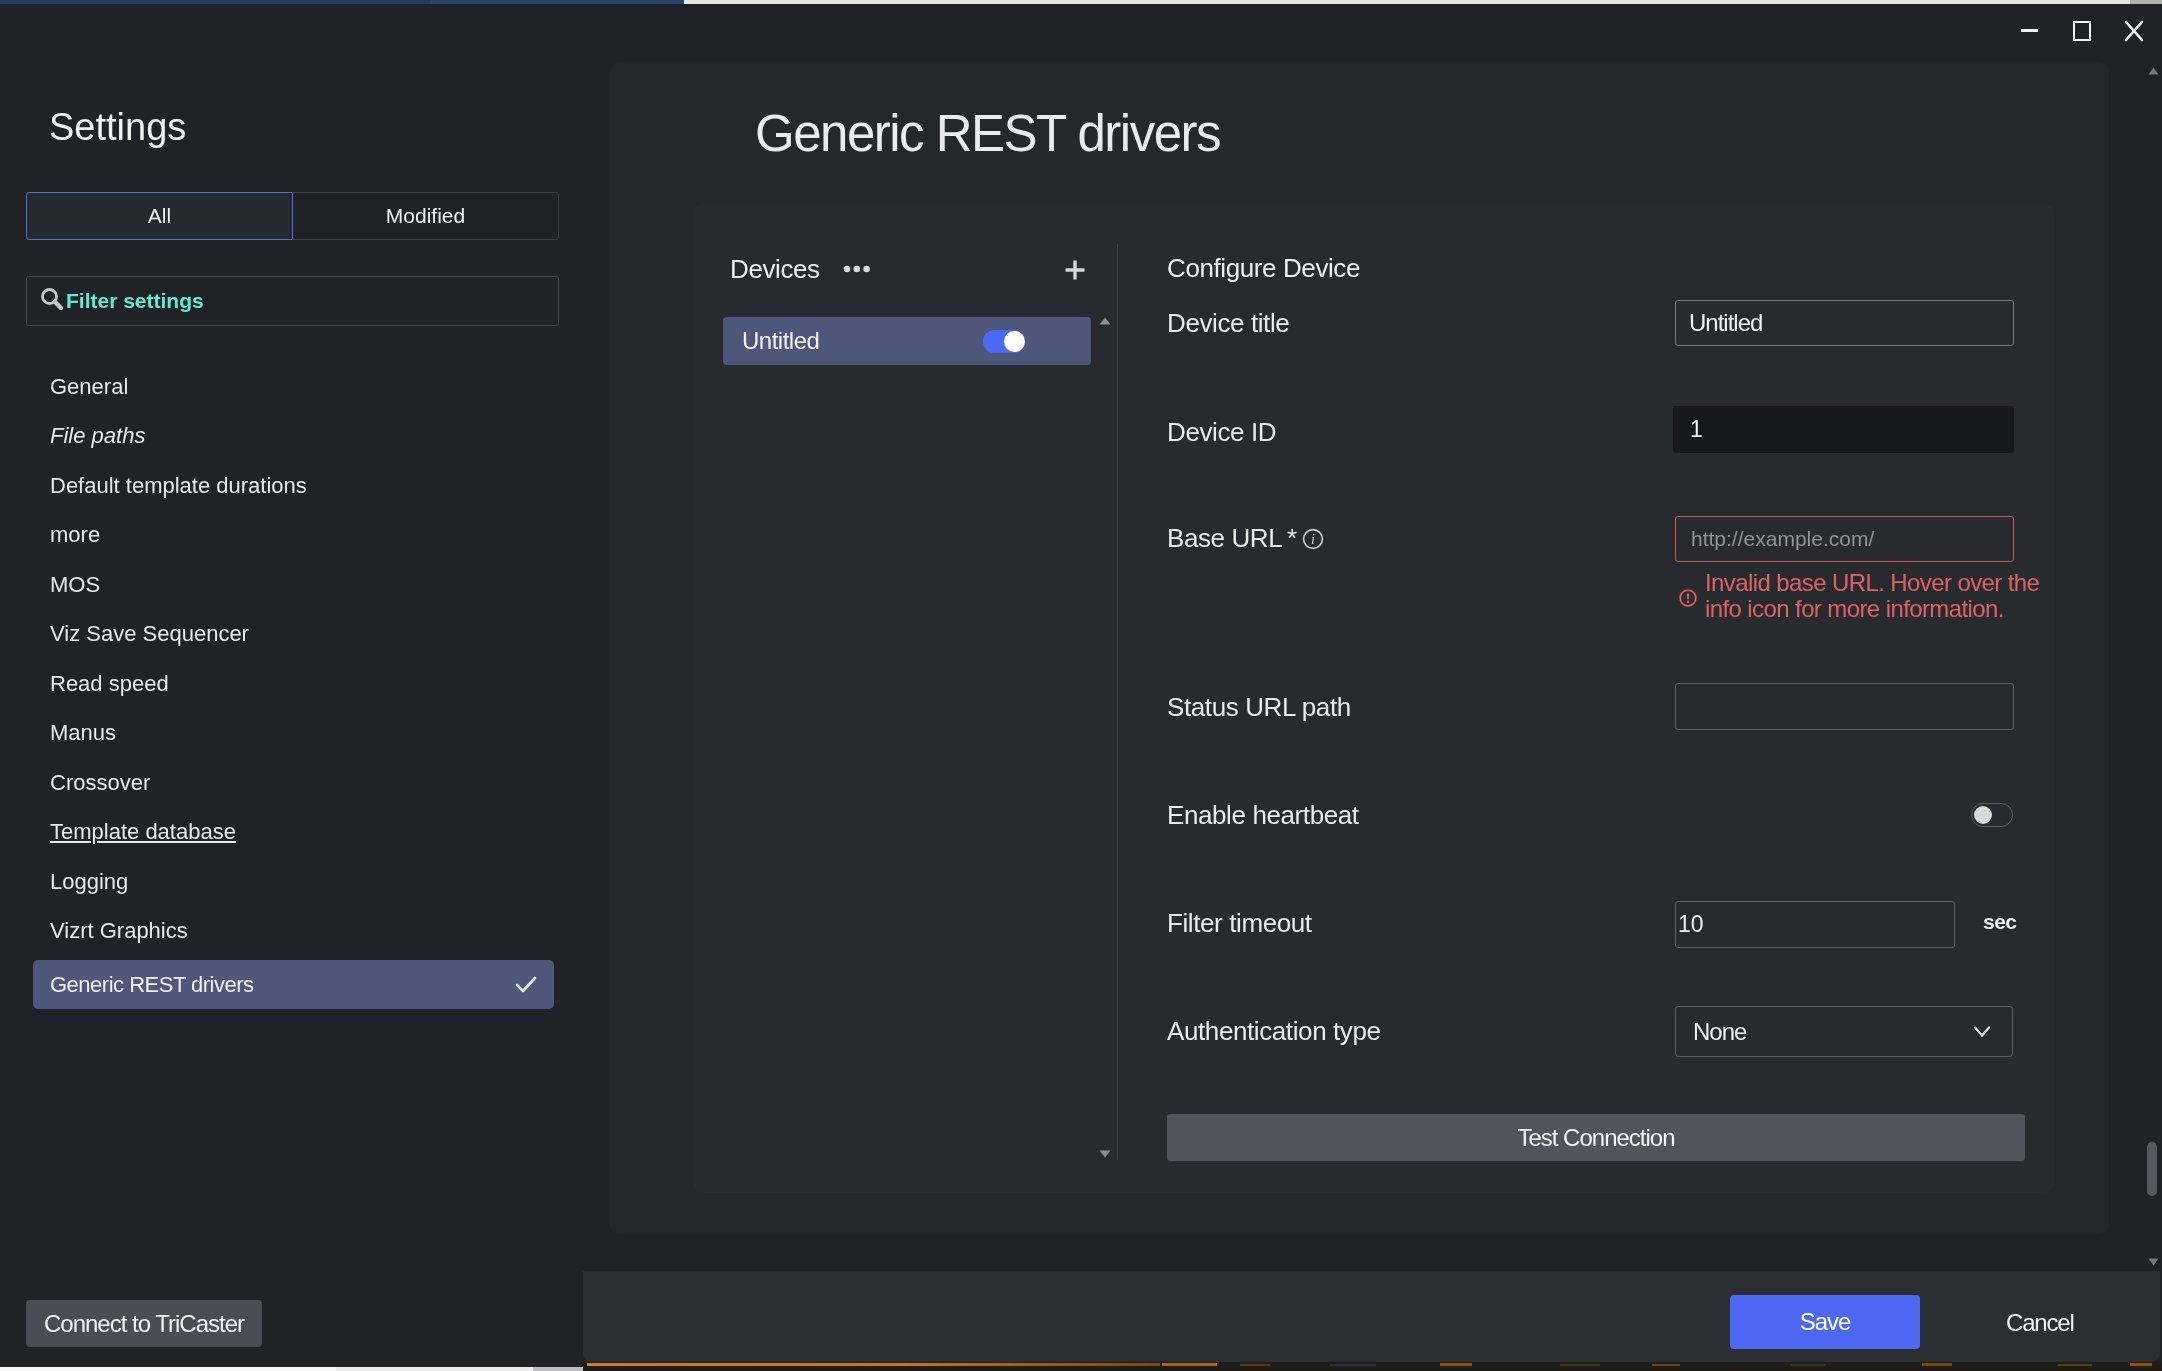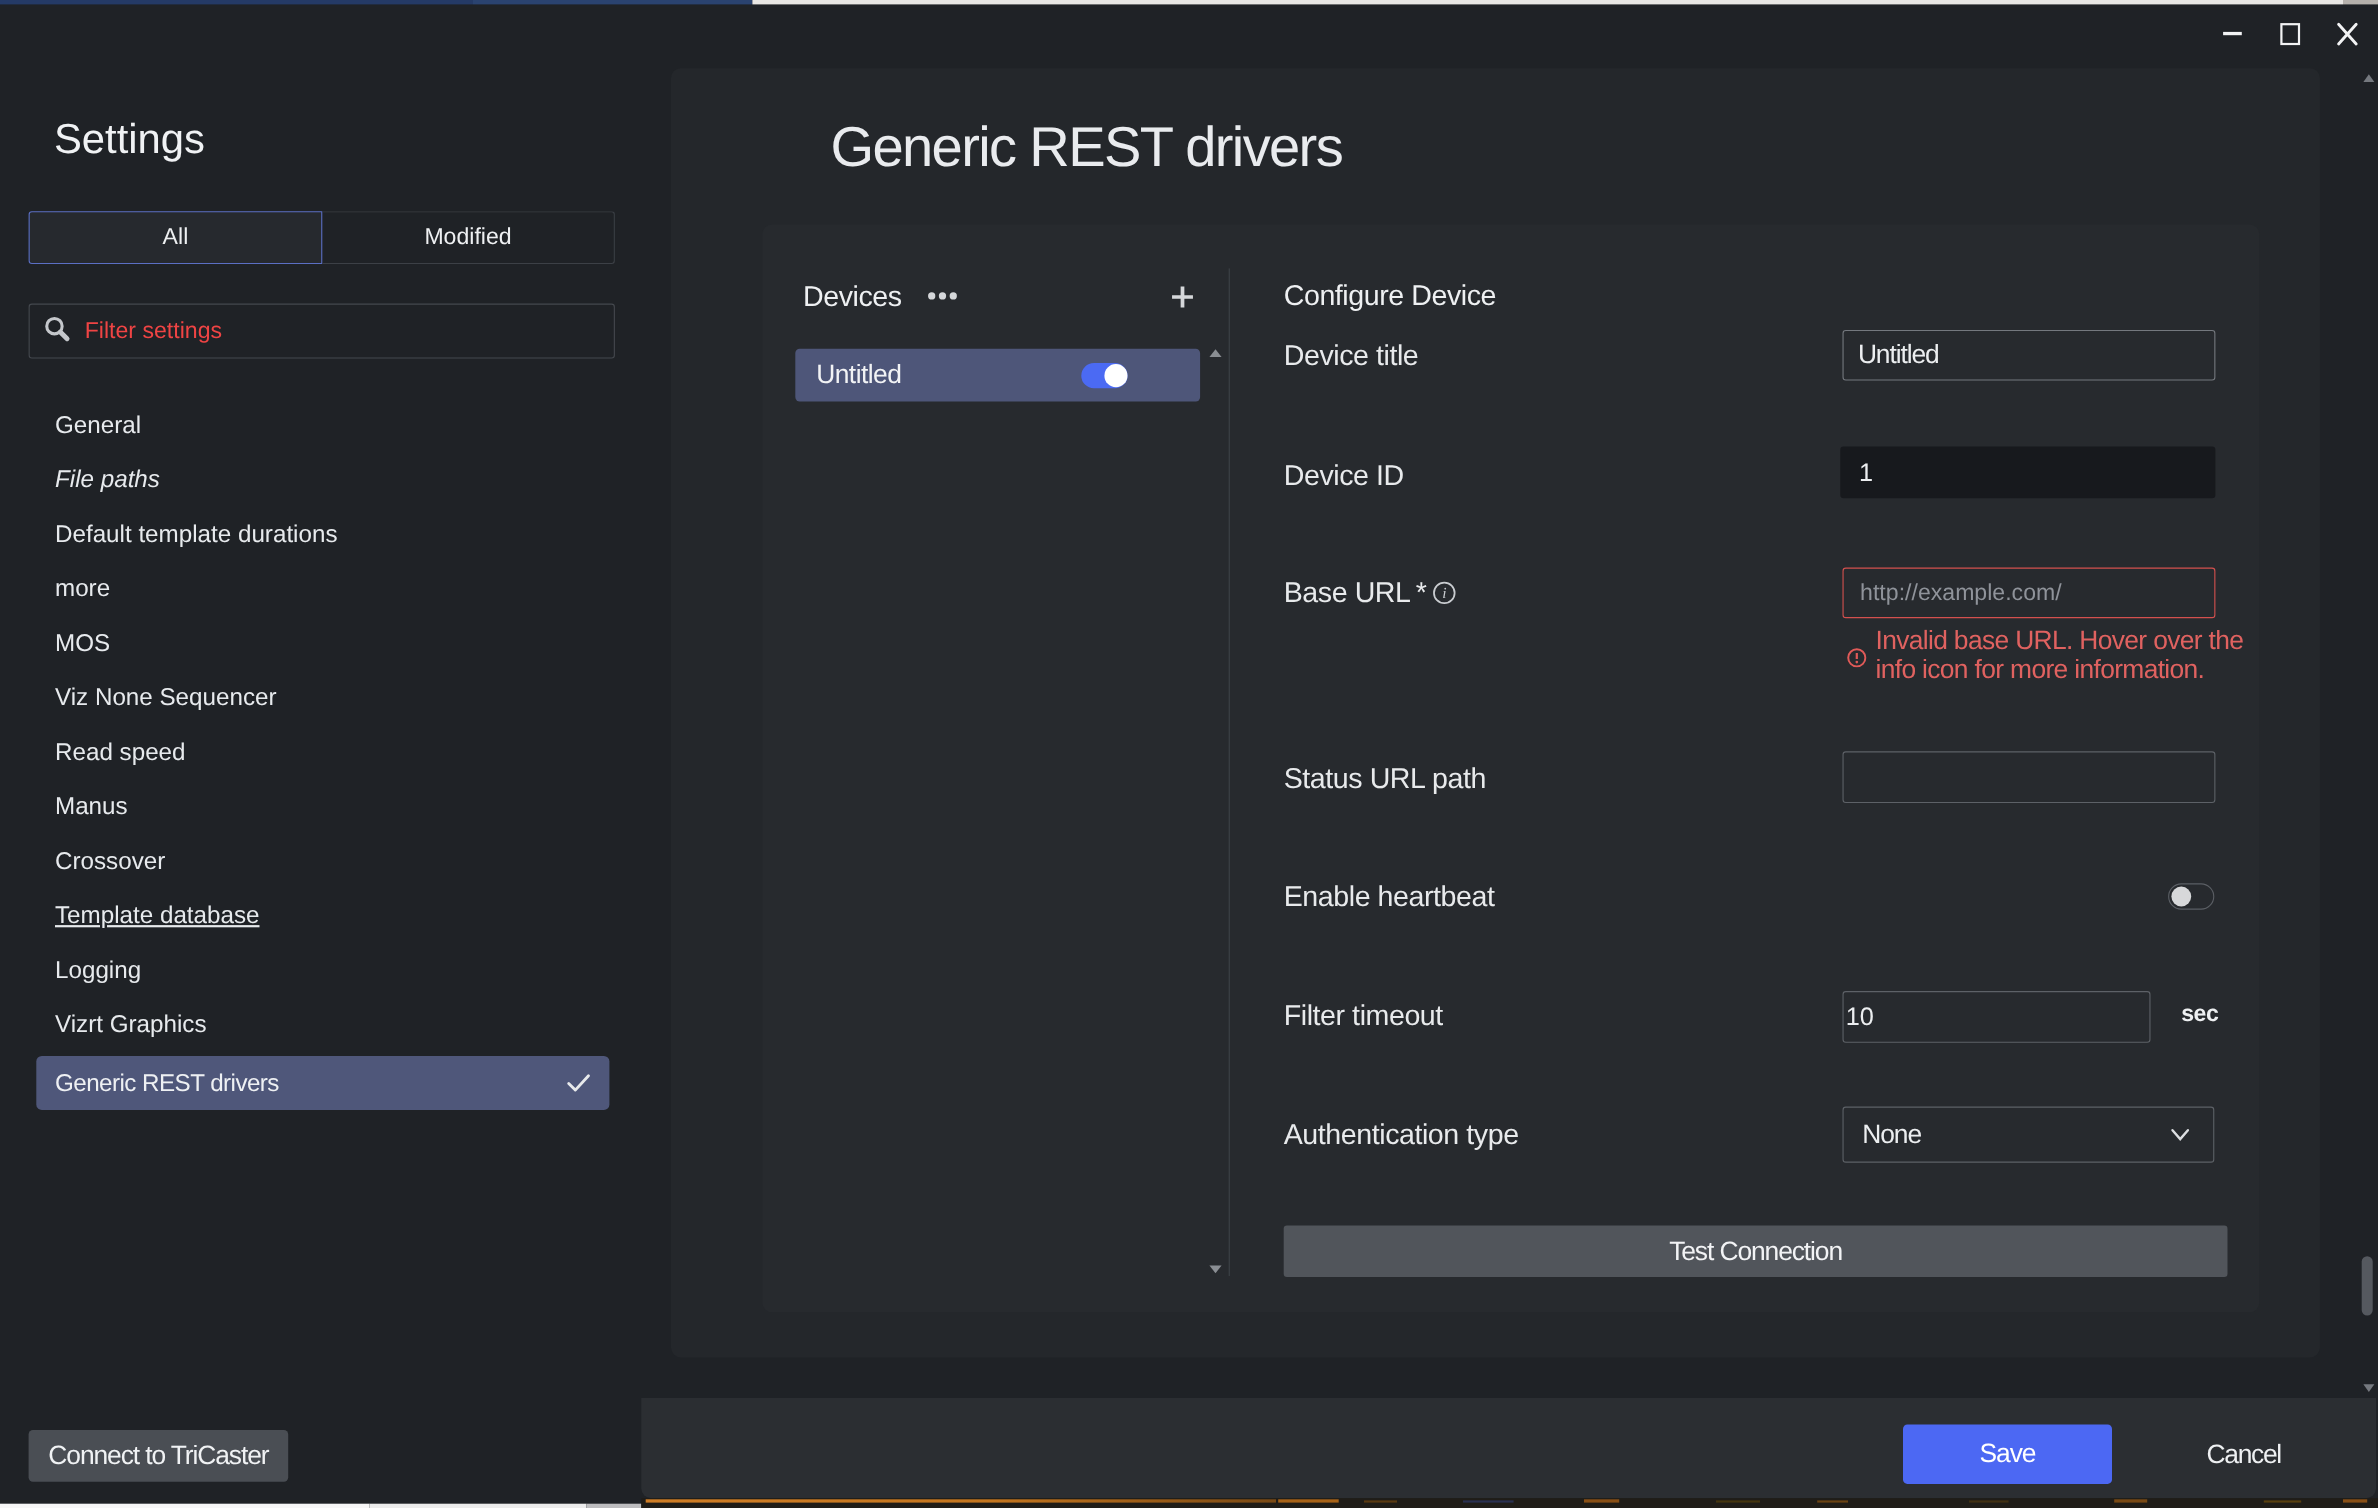--- a/index.html
+++ b/index.html
@@ -25,30 +25,30 @@
   <div class="abs" style="left:49px;top:102px;font-size:38px;color:#f0f2f4;">Settings</div>
 
   <div class="abs" style="left:26px;top:188px;width:267px;height:48px;background:#26292e;border:1px solid #5b6fc4;border-radius:3px 0 0 3px;color:#eef0f2;font-size:21px;display:flex;align-items:center;justify-content:center;">All</div>
   <div class="abs" style="left:293px;top:188px;width:266px;height:48px;border:1px solid #3c4046;border-left:none;border-radius:0 3px 3px 0;color:#eef0f2;font-size:21px;display:flex;align-items:center;justify-content:center;">Modified</div>
 
   <div class="abs" style="left:26px;top:272px;width:533px;height:50px;border:1px solid #44484e;border-radius:3px;display:flex;align-items:center;">
     <svg style="margin-left:13px;margin-top:-2px;" width="26" height="26" viewBox="0 0 26 26">
       <circle cx="9.5" cy="9.5" r="7" fill="none" stroke="#c4c7cb" stroke-width="2.8"></circle>
       <path d="M14.8 14.8 L21 21" stroke="#c4c7cb" stroke-width="4.4" stroke-linecap="round"></path>
     </svg>
-    <span style="margin-left:11px;color:#ef4444;font-size:21px;">Filter settings</span>
+    <span style="color:#5eead4;font-size:21px;font-weight:bold;">Filter settings</span>
   </div>
 
   <div id="nav">
       <div class="abs" style="left: 50px; top: 369.5px; font-size: 22px; color: rgb(231, 234, 237);">General</div>
       <div class="abs" style="left: 50px; top: 419px; font-size: 22px; color: rgb(231, 234, 237); font-style: italic;">File paths</div>
       <div class="abs" style="left: 50px; top: 468.5px; font-size: 22px; color: rgb(231, 234, 237);">Default template durations</div>
       <div class="abs" style="left: 50px; top: 518px; font-size: 22px; color: rgb(231, 234, 237);">more</div>
       <div class="abs" style="left: 50px; top: 567.5px; font-size: 22px; color: rgb(231, 234, 237);">MOS</div>
-      <div class="abs" style="left: 50px; top: 617px; font-size: 22px; color: rgb(231, 234, 237);">Viz None Sequencer</div>
+      <div class="abs" style="left: 50px; top: 617px; font-size: 22px; color: rgb(231, 234, 237);">Viz Save Sequencer</div>
       <div class="abs" style="left: 50px; top: 666.5px; font-size: 22px; color: rgb(231, 234, 237);">Read speed</div>
       <div class="abs" style="left: 50px; top: 716px; font-size: 22px; color: rgb(231, 234, 237);">Manus</div>
       <div class="abs" style="left: 50px; top: 765.5px; font-size: 22px; color: rgb(231, 234, 237);">Crossover</div>
       <div class="abs" style="left: 50px; top: 815px; font-size: 22px; color: rgb(231, 234, 237); text-decoration: underline;">Template database</div>
       <div class="abs" style="left: 50px; top: 864.5px; font-size: 22px; color: rgb(231, 234, 237);">Logging</div>
       <div class="abs" style="left: 50px; top: 914px; font-size: 22px; color: rgb(231, 234, 237);">Vizrt Graphics</div>
     </div>
 
   <div class="abs" style="left:33px;top:956px;width:521px;height:49px;background:#4f577a;border-radius:5px;display:flex;align-items:center;">
     <span style="margin-left:17px;font-size:22px;letter-spacing:-0.5px;color:#eef0f3;">Generic REST drivers</span>

